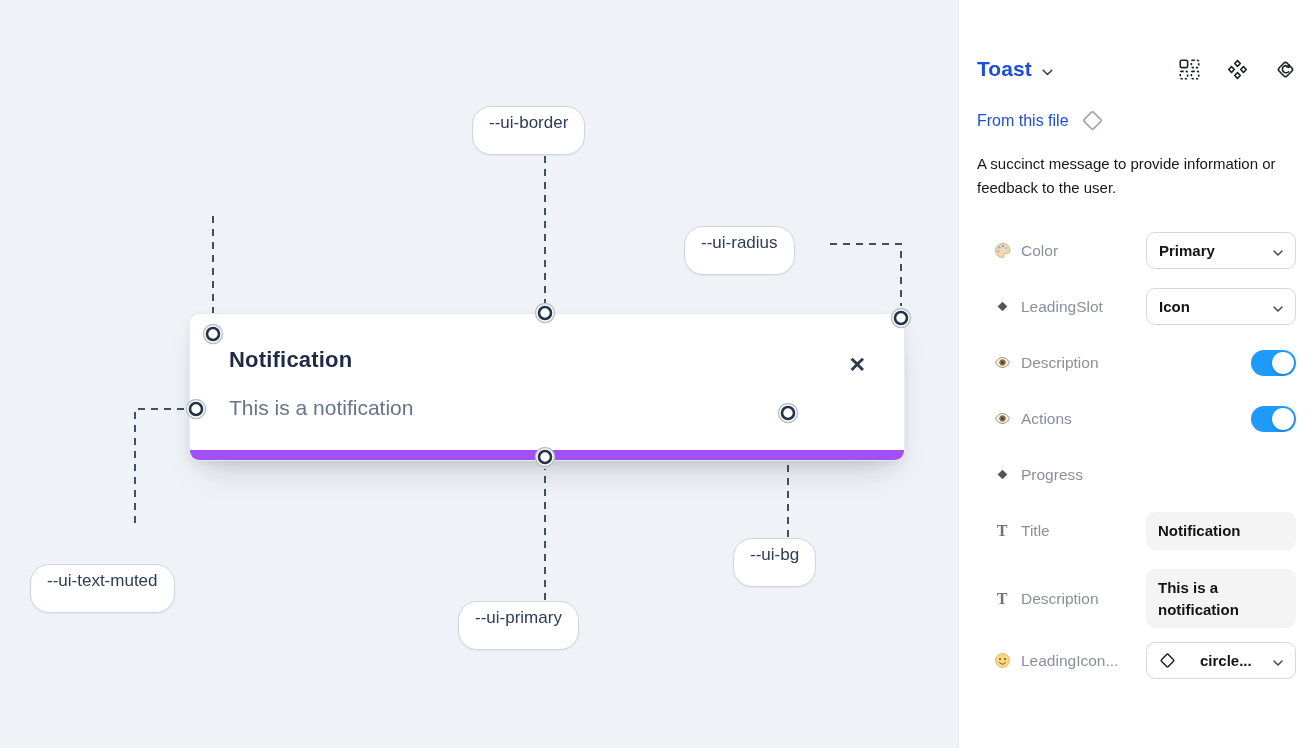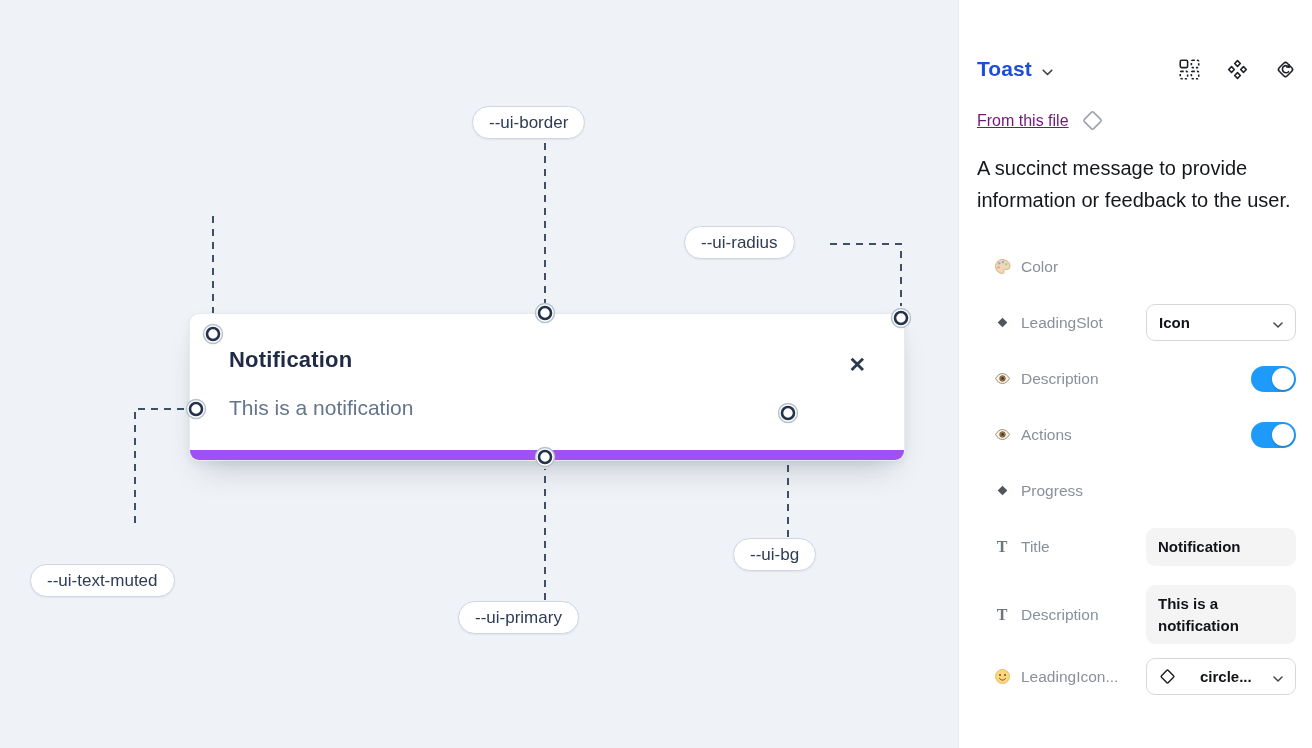--- a/index.html
+++ b/index.html
@@ -42,21 +42,21 @@
     cursor: pointer; line-height: 1;
   }
   .toast-progress {
     position: absolute; left: 0; right: 0; bottom: 0; height: 10px;
     background: #a24ff5;
     border-radius: 0 0 9px 9px;
   }
 
   .var-pill {
     position: absolute;
-    padding: 6px 16px 5px;
+    padding: 6px 16px 21px;
     background: #ffffff;
     border: 1px solid #ccd6e4;
     border-radius: 19px;
     font-size: 17px; color: #2e3c55;
     white-space: nowrap;
     box-shadow: 0 1px 2px rgba(20,30,50,.06);
     cursor: pointer;
   }
   .lbl-border       { left: 472px; top: 106px; }
   .lbl-highlighted  { left: 84px;  top: 179px; }
@@ -73,26 +73,26 @@
     padding: 57px 16px 0 18px;
   }
   .panel-header { display: flex; align-items: center; justify-content: space-between; margin-bottom: 28px; }
   .panel-title-wrap { display: flex; align-items: center; gap: 10px; }
   .panel-title { margin: 0; font-size: 21px; font-weight: 700; color: #1d4ed8; letter-spacing: .1px; }
   .title-chevron { color: #3c4046; margin-top: 3px; cursor: pointer; }
   .panel-actions { display: flex; align-items: center; gap: 27px; }
   .action-btn { background: none; border: none; padding: 0; color: #1d2026; cursor: pointer; display: flex; }
 
   .source-row { display: flex; align-items: center; gap: 12px; margin-bottom: 20px; }
-  .source-label { font-size: 16px; color: #701a75; text-decoration: underline; }
+  .source-label { font-size: 16px; color: #1d4ed8; }
   .source-diamond { color: #9aa1ab; display: flex; }
 
   .panel-desc {
     margin: 12px 0 32px 0;
-    font-size: 20px; line-height: 1.6; color: #14171c;
+    font-size: 15px; line-height: 1.6; color: #14171c;
   }
 
   .prop-row { display: flex; align-items: center; justify-content: space-between; margin-bottom: 19px; min-height: 37px; margin-left: 16px; }
   .prop-row.tall { align-items: center; margin-bottom: 14px; }
   .prop-label { display: flex; align-items: center; gap: 10px; font-size: 15.5px; color: #8a909a; }
   .p-icon { width: 18px; height: 18px; display: flex; align-items: center; justify-content: center; flex: none; }
   .t-glyph { font-family: "Liberation Serif", serif; font-weight: 700; font-size: 16px; color: #6e747d; }
 
   .select {
     width: 150px; height: 37px;
@@ -243,20 +243,28 @@
         <svg width="17" height="17" viewBox="0 0 17 17">
           <path d="M8.5 1.5a7 7 0 1 0 0 14c1.3 0 1.8-.9 1.4-1.9-.5-1.1.1-2.1 1.3-2.1h1.5a3.3 3.3 0 0 0 3.3-3.3C16 4.3 12.6 1.5 8.5 1.5z" fill="#eed9b4" stroke="#c9ad7c" stroke-width=".9"></path>
           <circle cx="5.3" cy="5.2" r="1.2" fill="#7fb3e8"></circle>
           <circle cx="9" cy="4" r="1.2" fill="#b892dd"></circle>
           <circle cx="12.2" cy="6.1" r="1.2" fill="#8ed29b"></circle>
           <circle cx="4.5" cy="9.3" r="1.2" fill="#ef9f9f"></circle>
         </svg>
       </span>
       <span>Color</span>
     </div>
+    <button class="select">
+      <span class="sel-text">Primary</span>
+      <span class="sel-chev">
+        <svg width="10" height="6" viewBox="0 0 10 6">
+            <path d="M1 1l4 4 4-4" fill="none" stroke="currentColor" stroke-width="1.5" stroke-linecap="round" stroke-linejoin="round"></path>
+          </svg>
+      </span>
+    </button>
   </div>
 
   <div class="prop-row">
     <div class="prop-label">
       <span class="p-icon">
         <svg width="15" height="15" viewBox="0 0 15 15">
             <rect x="4.1" y="4.1" width="6.8" height="6.8" transform="rotate(45 7.5 7.5)" fill="#50565e"></rect>
           </svg>
       </span>
       <span>LeadingSlot</span>

